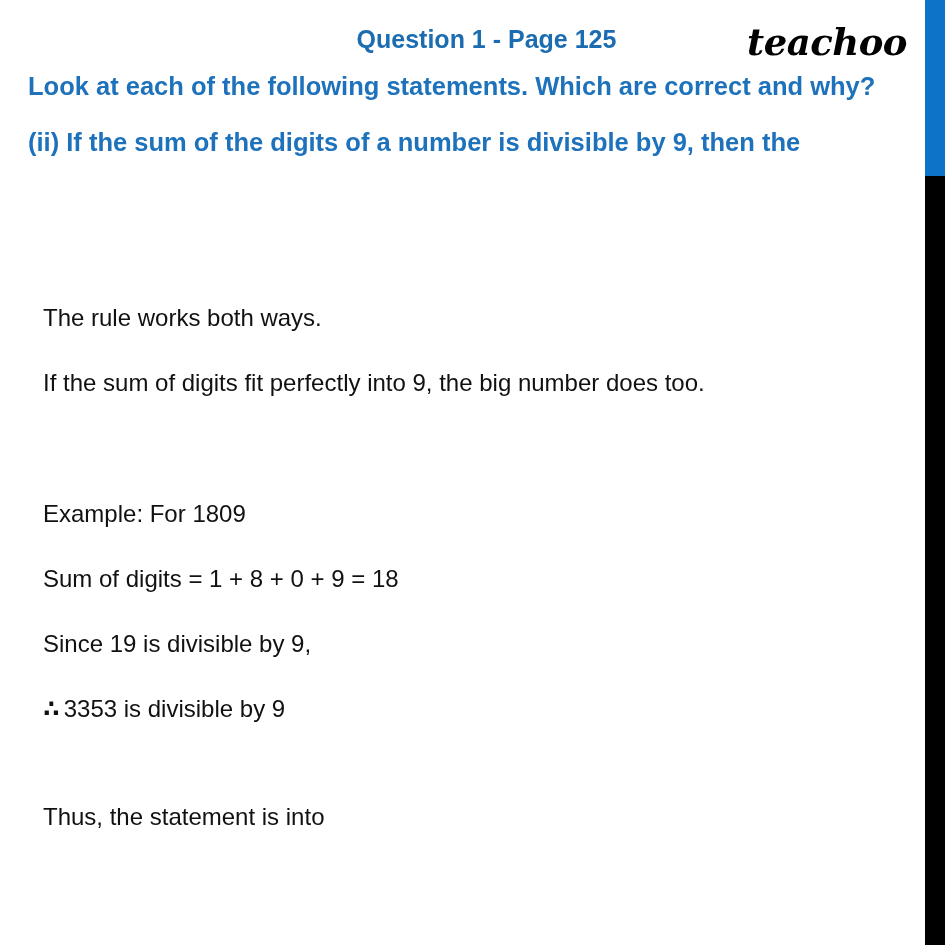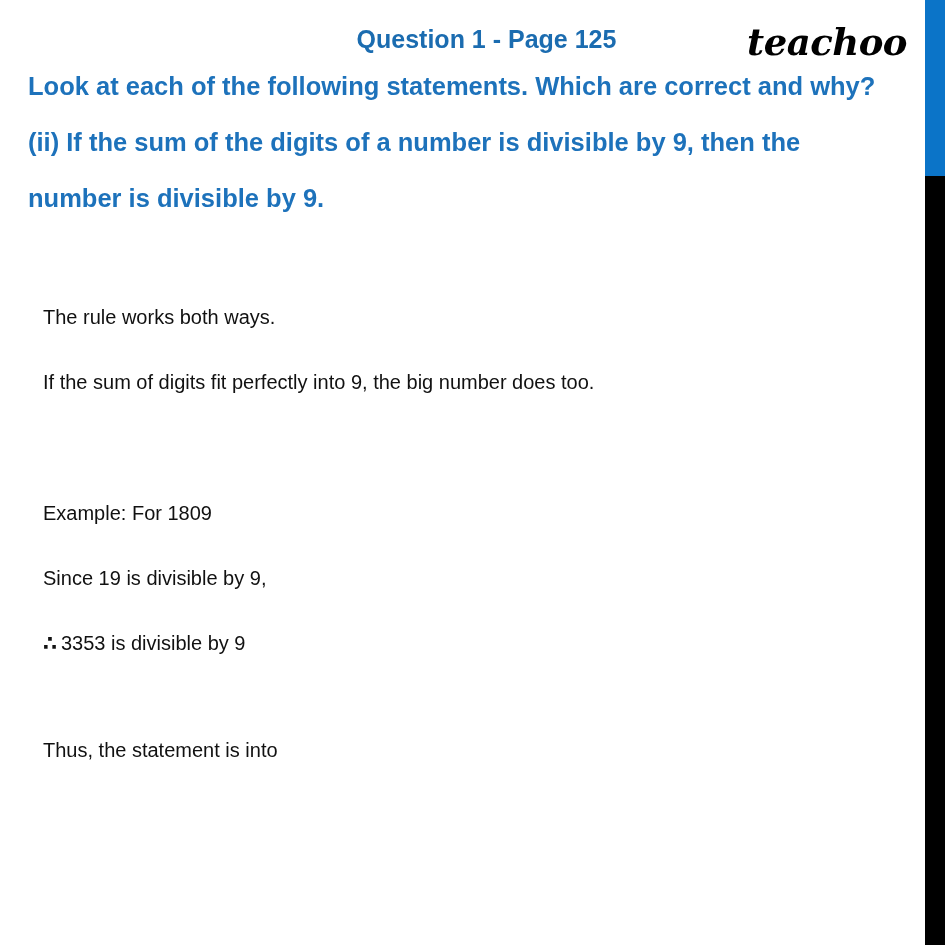--- a/index.html
+++ b/index.html
@@ -75,21 +75,21 @@
 
   
   .body-block {
     position: absolute;
     left: 43px;
     top: 285px;
     right: 30px;
   }
   .b-line {
     color: #111111;
-    font-size: 20px;
+    font-size: 24px;
     line-height: 65px;
     white-space: nowrap;
   }
   .b-line.gap-lg { margin-top: 66px; }
   .b-line.gap-md { margin-top: 42px; }
   .b-line b { font-weight: normal; margin-top: 44px; }
   .therefore {
     font-family: "DejaVu Sans", sans-serif;
     font-weight: bold;
     padding-right: 4px;
@@ -102,29 +102,29 @@
 
   <div class="edge-bar blue"></div>
   <div class="edge-bar black"></div>
 
   <div class="brand">teachoo</div>
 
   <div class="q-block">
     <div class="q-title">Question 1 - Page 125</div>
     <div class="q-line">Look at each of the following statements. Which are correct and why?</div>
     <div class="q-line">(ii) If the sum of the digits of a number is divisible by 9, then the</div>
-    <div class="q-line">number is divisible by 9.</div>
   </div>
 
   <div class="body-block">
     <div class="b-line">The rule works both ways.</div>
     <div class="b-line">If the sum of digits fit perfectly into 9, the big number does too.</div>
 
     <div class="b-line gap-lg"><b>Example</b><span>:  For 1809</span></div>
 
+    <div class="b-line"><span>Sum of digits = 1 + 8 + 0 + 9 = </span><b>18</b></div>
 
     <div class="b-line">Since 19 is divisible by 9,</div>
 
     <div class="b-line"><span class="therefore">∴</span><b>3353 is divisible by 9</b></div>
 
     <div class="b-line gap-md"><span>Thus, the statement is </span><b>into</b></div>
   </div>
 
 </div>
 

